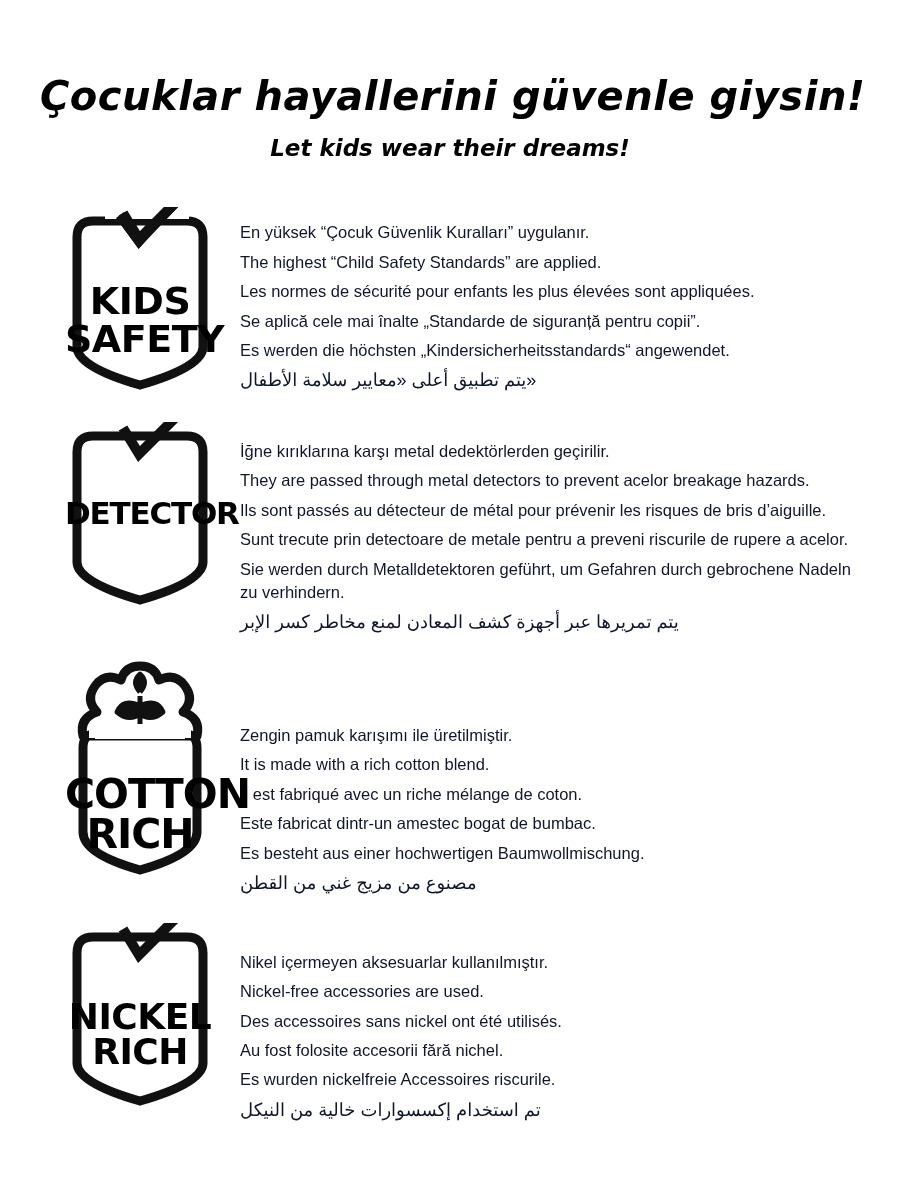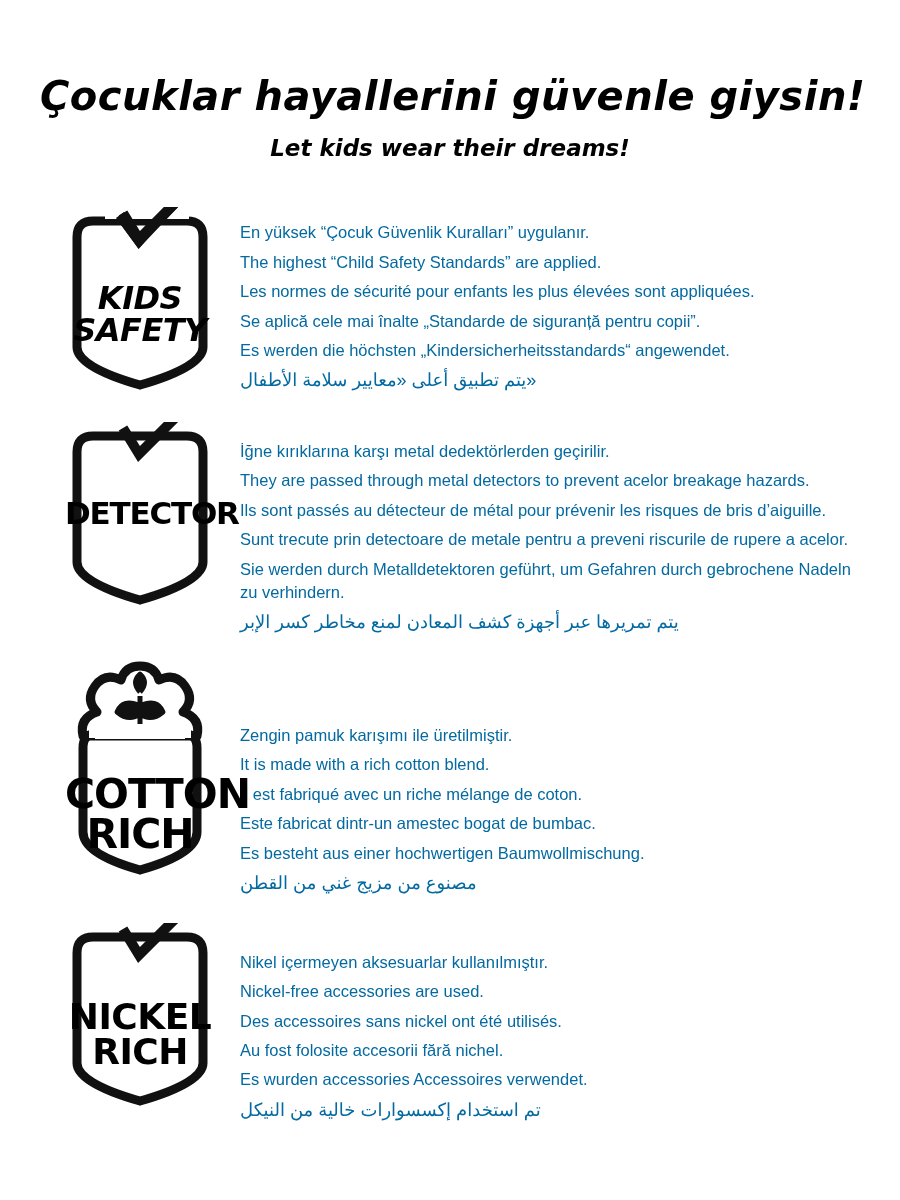--- a/index.html
+++ b/index.html
@@ -65,21 +65,21 @@
     align-items: flex-start;
   }
   .text-cell {
     flex: 1 1 auto;
     padding-top: 6px;
   }
   .text-cell p {
     margin: 0 0 6px 0;
     font-size: 16.5px;
     line-height: 1.42;
-    color: #0369a1;
+    color: #0f172a;
   }
   .text-cell p.rtl {
     direction: rtl;
     text-align: right;
     unicode-bidi: embed;
     font-size: 18px;
   }
   .text-cell p.rtl {
     text-align: left;
   }
@@ -111,21 +111,21 @@
     font-family: "DejaVu Sans", sans-serif;
     font-weight: bold;
     color: #000;
     letter-spacing: -0.5px;
     line-height: 0.98;
     pointer-events: none;
   }
   .badge-label .l1 { display: block; }
   .badge-label .l2 { display: block; }
 
-  .label-kids   { top: 76px; font-size: 32px; font-style: italic; }
+  .label-kids   { top: 76px; font-size: 38px; }
   .label-needle { top: 76px; font-size: 31px; letter-spacing: -1.2px; }
   .label-cotton { top: 114px; font-size: 41px; letter-spacing: -1px; }
   .label-nickel { top: 76px; font-size: 36px; letter-spacing: -0.5px; }
 </style>
 </head>
 <body>
 
 <div class="page">
 
   <h1 class="headline">Çocuklar hayallerini güvenle giysin!</h1>
@@ -222,19 +222,19 @@
             <span class="l1">NICKEL</span>
             <span class="l2">RICH</span>
           </div>
         </div>
       </div>
       <div class="text-cell">
         <p>Nikel içermeyen aksesuarlar kullanılmıştır.</p>
         <p>Nickel-free accessories are used.</p>
         <p>Des accessoires sans nickel ont été utilisés.</p>
         <p>Au fost folosite accesorii fără nichel.</p>
-        <p>Es wurden accessories Accessoires verwendet.</p>
+        <p>Es wurden nickelfreie Accessoires riscurile.</p>
         <p class="rtl">تم استخدام إكسسوارات خالية من النيكل</p>
       </div>
     </div>
 
   </div>
 </div>
 
 </body></html>

